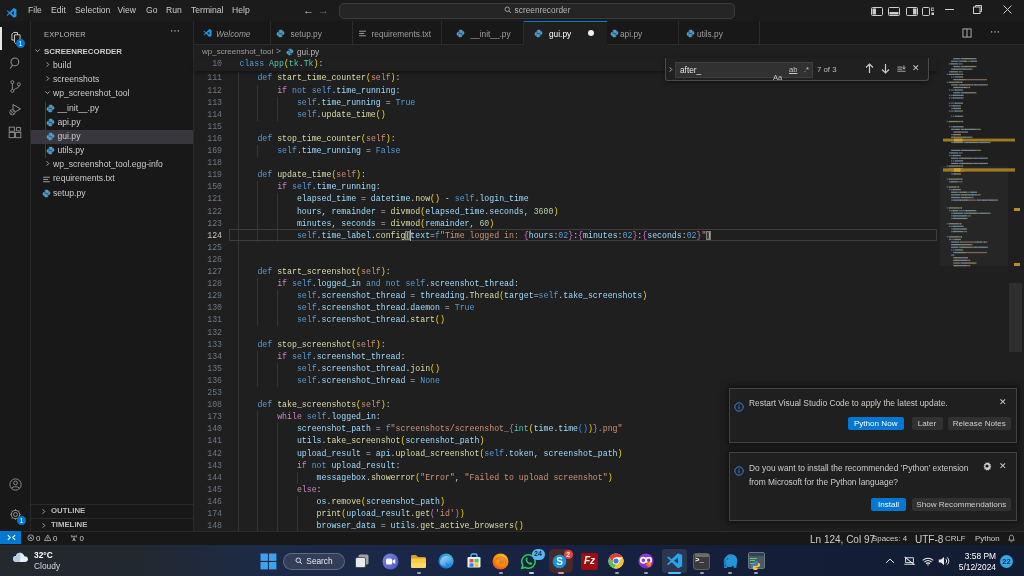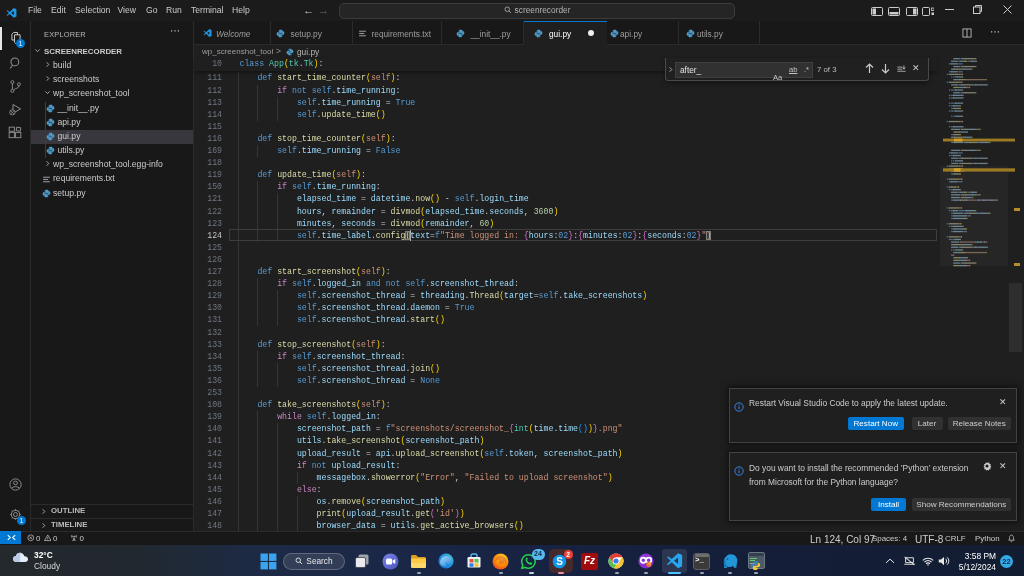--- a/index.html
+++ b/index.html
@@ -297,37 +297,37 @@
     <div style="position:absolute;left:237.70px;top:338.6px;height:12.1px;line-height:12.1px;white-space:pre"><span style="color:#cccccc">&nbsp;&nbsp;&nbsp;&nbsp;</span><span style="color:#569cd6">def&nbsp;</span><span style="color:#dcdcaa">stop_screenshot</span><span style="color:#ffd700">(</span><span style="color:#ce9178">self</span><span style="color:#ffd700">)</span><span style="color:#cccccc">:</span></div>
     <div style="position:absolute;left:194px;top:350.7px;width:28.0px;height:12.1px;line-height:12.1px;text-align:right;color:#6e7681">134</div>
     <div style="position:absolute;left:237.70px;top:350.7px;height:12.1px;line-height:12.1px;white-space:pre"><span style="color:#cccccc">&nbsp;&nbsp;&nbsp;&nbsp;&nbsp;&nbsp;&nbsp;&nbsp;</span><span style="color:#c586c0">if&nbsp;</span><span style="color:#569cd6">self</span><span style="color:#cccccc">.</span><span style="color:#9cdcfe">screenshot_thread</span><span style="color:#cccccc">:</span></div>
     <div style="position:absolute;left:194px;top:362.8px;width:28.0px;height:12.1px;line-height:12.1px;text-align:right;color:#6e7681">135</div>
     <div style="position:absolute;left:237.70px;top:362.8px;height:12.1px;line-height:12.1px;white-space:pre"><span style="color:#cccccc">&nbsp;&nbsp;&nbsp;&nbsp;&nbsp;&nbsp;&nbsp;&nbsp;&nbsp;&nbsp;&nbsp;&nbsp;</span><span style="color:#569cd6">self</span><span style="color:#cccccc">.</span><span style="color:#9cdcfe">screenshot_thread</span><span style="color:#cccccc">.</span><span style="color:#dcdcaa">join</span><span style="color:#ffd700">()</span></div>
     <div style="position:absolute;left:194px;top:374.9px;width:28.0px;height:12.1px;line-height:12.1px;text-align:right;color:#6e7681">136</div>
     <div style="position:absolute;left:237.70px;top:374.9px;height:12.1px;line-height:12.1px;white-space:pre"><span style="color:#cccccc">&nbsp;&nbsp;&nbsp;&nbsp;&nbsp;&nbsp;&nbsp;&nbsp;&nbsp;&nbsp;&nbsp;&nbsp;</span><span style="color:#569cd6">self</span><span style="color:#cccccc">.</span><span style="color:#9cdcfe">screenshot_thread</span><span style="color:#cccccc">&nbsp;=&nbsp;</span><span style="color:#569cd6">None</span></div>
     <div style="position:absolute;left:194px;top:387.0px;width:28.0px;height:12.1px;line-height:12.1px;text-align:right;color:#6e7681">253</div>
     <div style="position:absolute;left:194px;top:399.1px;width:28.0px;height:12.1px;line-height:12.1px;text-align:right;color:#6e7681">108</div>
     <div style="position:absolute;left:237.70px;top:399.1px;height:12.1px;line-height:12.1px;white-space:pre"><span style="color:#cccccc">&nbsp;&nbsp;&nbsp;&nbsp;</span><span style="color:#569cd6">def&nbsp;</span><span style="color:#dcdcaa">take_screenshots</span><span style="color:#ffd700">(</span><span style="color:#ce9178">self</span><span style="color:#ffd700">)</span><span style="color:#cccccc">:</span></div>
-    <div style="position:absolute;left:194px;top:411.2px;width:28.0px;height:12.1px;line-height:12.1px;text-align:right;color:#6e7681">139</div>
+    <div style="position:absolute;left:194px;top:411.2px;width:28.0px;height:12.1px;line-height:12.1px;text-align:right;color:#6e7681">173</div>
     <div style="position:absolute;left:237.70px;top:411.2px;height:12.1px;line-height:12.1px;white-space:pre"><span style="color:#cccccc">&nbsp;&nbsp;&nbsp;&nbsp;&nbsp;&nbsp;&nbsp;&nbsp;</span><span style="color:#c586c0">while&nbsp;</span><span style="color:#569cd6">self</span><span style="color:#cccccc">.</span><span style="color:#9cdcfe">logged_in</span><span style="color:#cccccc">:</span></div>
     <div style="position:absolute;left:194px;top:423.3px;width:28.0px;height:12.1px;line-height:12.1px;text-align:right;color:#6e7681">140</div>
     <div style="position:absolute;left:237.70px;top:423.3px;height:12.1px;line-height:12.1px;white-space:pre"><span style="color:#cccccc">&nbsp;&nbsp;&nbsp;&nbsp;&nbsp;&nbsp;&nbsp;&nbsp;&nbsp;&nbsp;&nbsp;&nbsp;</span><span style="color:#9cdcfe">screenshot_path</span><span style="color:#cccccc">&nbsp;=&nbsp;</span><span style="color:#569cd6">f</span><span style="color:#ce9178">"screenshots/screenshot_</span><span style="color:#da70d6">{</span><span style="color:#4ec9b0">int</span><span style="color:#ffd700">(</span><span style="color:#9cdcfe">time</span><span style="color:#cccccc">.</span><span style="color:#9cdcfe">time</span><span style="color:#179fff">()</span><span style="color:#ffd700">)</span><span style="color:#da70d6">}</span><span style="color:#ce9178">.png"</span></div>
     <div style="position:absolute;left:194px;top:435.4px;width:28.0px;height:12.1px;line-height:12.1px;text-align:right;color:#6e7681">141</div>
     <div style="position:absolute;left:237.70px;top:435.4px;height:12.1px;line-height:12.1px;white-space:pre"><span style="color:#cccccc">&nbsp;&nbsp;&nbsp;&nbsp;&nbsp;&nbsp;&nbsp;&nbsp;&nbsp;&nbsp;&nbsp;&nbsp;</span><span style="color:#9cdcfe">utils</span><span style="color:#cccccc">.</span><span style="color:#dcdcaa">take_screenshot</span><span style="color:#ffd700">(</span><span style="color:#9cdcfe">screenshot_path</span><span style="color:#ffd700">)</span></div>
     <div style="position:absolute;left:194px;top:447.5px;width:28.0px;height:12.1px;line-height:12.1px;text-align:right;color:#6e7681">142</div>
     <div style="position:absolute;left:237.70px;top:447.5px;height:12.1px;line-height:12.1px;white-space:pre"><span style="color:#cccccc">&nbsp;&nbsp;&nbsp;&nbsp;&nbsp;&nbsp;&nbsp;&nbsp;&nbsp;&nbsp;&nbsp;&nbsp;</span><span style="color:#9cdcfe">upload_result</span><span style="color:#cccccc">&nbsp;=&nbsp;</span><span style="color:#9cdcfe">api</span><span style="color:#cccccc">.</span><span style="color:#dcdcaa">upload_screenshot</span><span style="color:#ffd700">(</span><span style="color:#569cd6">self</span><span style="color:#cccccc">.</span><span style="color:#9cdcfe">token</span><span style="color:#cccccc">,&nbsp;</span><span style="color:#9cdcfe">screenshot_path</span><span style="color:#ffd700">)</span></div>
     <div style="position:absolute;left:194px;top:459.6px;width:28.0px;height:12.1px;line-height:12.1px;text-align:right;color:#6e7681">143</div>
     <div style="position:absolute;left:237.70px;top:459.6px;height:12.1px;line-height:12.1px;white-space:pre"><span style="color:#cccccc">&nbsp;&nbsp;&nbsp;&nbsp;&nbsp;&nbsp;&nbsp;&nbsp;&nbsp;&nbsp;&nbsp;&nbsp;</span><span style="color:#c586c0">if&nbsp;</span><span style="color:#569cd6">not&nbsp;</span><span style="color:#9cdcfe">upload_result</span><span style="color:#cccccc">:</span></div>
     <div style="position:absolute;left:194px;top:471.7px;width:28.0px;height:12.1px;line-height:12.1px;text-align:right;color:#6e7681">144</div>
     <div style="position:absolute;left:237.70px;top:471.7px;height:12.1px;line-height:12.1px;white-space:pre"><span style="color:#cccccc">&nbsp;&nbsp;&nbsp;&nbsp;&nbsp;&nbsp;&nbsp;&nbsp;&nbsp;&nbsp;&nbsp;&nbsp;&nbsp;&nbsp;&nbsp;&nbsp;</span><span style="color:#9cdcfe">messagebox</span><span style="color:#cccccc">.</span><span style="color:#dcdcaa">showerror</span><span style="color:#ffd700">(</span><span style="color:#ce9178">"Error"</span><span style="color:#cccccc">,&nbsp;</span><span style="color:#ce9178">"Failed&nbsp;to&nbsp;upload&nbsp;screenshot"</span><span style="color:#ffd700">)</span></div>
     <div style="position:absolute;left:194px;top:483.8px;width:28.0px;height:12.1px;line-height:12.1px;text-align:right;color:#6e7681">145</div>
     <div style="position:absolute;left:237.70px;top:483.8px;height:12.1px;line-height:12.1px;white-space:pre"><span style="color:#cccccc">&nbsp;&nbsp;&nbsp;&nbsp;&nbsp;&nbsp;&nbsp;&nbsp;&nbsp;&nbsp;&nbsp;&nbsp;</span><span style="color:#c586c0">else</span><span style="color:#cccccc">:</span></div>
     <div style="position:absolute;left:194px;top:495.9px;width:28.0px;height:12.1px;line-height:12.1px;text-align:right;color:#6e7681">146</div>
     <div style="position:absolute;left:237.70px;top:495.9px;height:12.1px;line-height:12.1px;white-space:pre"><span style="color:#cccccc">&nbsp;&nbsp;&nbsp;&nbsp;&nbsp;&nbsp;&nbsp;&nbsp;&nbsp;&nbsp;&nbsp;&nbsp;&nbsp;&nbsp;&nbsp;&nbsp;</span><span style="color:#9cdcfe">os</span><span style="color:#cccccc">.</span><span style="color:#dcdcaa">remove</span><span style="color:#ffd700">(</span><span style="color:#9cdcfe">screenshot_path</span><span style="color:#ffd700">)</span></div>
-    <div style="position:absolute;left:194px;top:508.0px;width:28.0px;height:12.1px;line-height:12.1px;text-align:right;color:#6e7681">147</div>
+    <div style="position:absolute;left:194px;top:508.0px;width:28.0px;height:12.1px;line-height:12.1px;text-align:right;color:#6e7681">174</div>
     <div style="position:absolute;left:237.70px;top:508.0px;height:12.1px;line-height:12.1px;white-space:pre"><span style="color:#cccccc">&nbsp;&nbsp;&nbsp;&nbsp;&nbsp;&nbsp;&nbsp;&nbsp;&nbsp;&nbsp;&nbsp;&nbsp;&nbsp;&nbsp;&nbsp;&nbsp;</span><span style="color:#dcdcaa">print</span><span style="color:#ffd700">(</span><span style="color:#9cdcfe">upload_result</span><span style="color:#cccccc">.</span><span style="color:#dcdcaa">get</span><span style="color:#da70d6">(</span><span style="color:#ce9178">'id'</span><span style="color:#da70d6">)</span><span style="color:#ffd700">)</span></div>
     <div style="position:absolute;left:194px;top:520.1px;width:28.0px;height:12.1px;line-height:12.1px;text-align:right;color:#6e7681">148</div>
     <div style="position:absolute;left:237.70px;top:520.1px;height:12.1px;line-height:12.1px;white-space:pre"><span style="color:#cccccc">&nbsp;&nbsp;&nbsp;&nbsp;&nbsp;&nbsp;&nbsp;&nbsp;&nbsp;&nbsp;&nbsp;&nbsp;&nbsp;&nbsp;&nbsp;&nbsp;</span><span style="color:#9cdcfe">browser_data</span><span style="color:#cccccc">&nbsp;=&nbsp;</span><span style="color:#9cdcfe">utils</span><span style="color:#cccccc">.</span><span style="color:#dcdcaa">get_active_browsers</span><span style="color:#ffd700">()</span></div>
     <div style="position:absolute;left:410.1px;top:230.2px;width:1px;height:11.1px;background:#aeafad"></div>
 </div>
 <div class="abs" style="left:194px;top:58px;width:743px;height:12.6px;background:#1f1f1f;box-shadow:0 2px 3px rgba(0,0,0,0.35)"></div>
 <div class="abs code" style="left:194px;top:58.3px;width:28px;height:12.1px;line-height:12.1px;text-align:right;color:#6e7681">10</div>
 <div class="abs code" style="left:239.5px;top:58.3px;height:12.1px;line-height:12.1px;white-space:pre"><span style="color:#569cd6">class&nbsp;</span><span style="color:#4ec9b0">App</span><span style="color:#ffd700">(</span><span style="color:#4ec9b0">tk</span><span style="color:#cccccc">.</span><span style="color:#4ec9b0">Tk</span><span style="color:#ffd700">)</span><span style="color:#cccccc">:</span></div>
 <div class="abs" style="left:940px;top:166px;width:68px;height:100px;background:rgba(255,255,255,0.035)"></div>
 <svg class="abs" style="left:0;top:0" width="1024" height="540" viewBox="0 0 1024 540">
@@ -880,21 +880,21 @@
   </svg>
 <div class="abs" style="left:912px;top:63px;font-size:9px;color:#cccccc">✕</div>
 <div class="abs" style="left:729px;top:388px;width:288px;height:55px;background:#1f1f1f;border:1px solid #434343;box-sizing:border-box;box-shadow:0 0 6px 2px rgba(0,0,0,0.5)"></div>
 <div class="abs" style="left:734px;top:398px"><svg width="10" height="10" viewBox="0 0 16 16">
       <circle cx="8" cy="8" r="6.7" fill="none" stroke="#3794ff" stroke-width="1.4"></circle>
       <rect x="7.3" y="7" width="1.5" height="4.5" fill="#3794ff"></rect>
       <rect x="7.3" y="4.2" width="1.5" height="1.6" fill="#3794ff"></rect>
     </svg></div>
 <div class="abs" style="left:749px;top:398px;font-size:8.4px;color:#cccccc">Restart Visual Studio Code to apply the latest update.</div>
 <div class="abs" style="left:999px;top:397px;font-size:9px;color:#cccccc">✕</div>
-<div class="abs" style="left:847.5px;top:417.3px;width:56.5px;height:13.2px;background:#0078d4;border-radius:2px;color:#ffffff;font-size:8.1px;text-align:center;line-height:13.2px;white-space:nowrap">Restart Now</div>
+<div class="abs" style="left:847.5px;top:417.3px;width:56.5px;height:13.2px;background:#0078d4;border-radius:2px;color:#ffffff;font-size:8.1px;text-align:center;line-height:13.2px;white-space:nowrap">Python Now</div>
 <div class="abs" style="left:911.5px;top:417.3px;width:31px;height:13.2px;background:#313131;border-radius:2px;color:#cccccc;font-size:8.1px;text-align:center;line-height:13.2px;white-space:nowrap">Later</div>
 <div class="abs" style="left:947.5px;top:417.3px;width:63.5px;height:13.2px;background:#313131;border-radius:2px;color:#cccccc;font-size:8.1px;text-align:center;line-height:13.2px;white-space:nowrap">Release Notes</div>
 <div class="abs" style="left:729px;top:452px;width:288px;height:69px;background:#1f1f1f;border:1px solid #434343;box-sizing:border-box;box-shadow:0 0 6px 2px rgba(0,0,0,0.5)"></div>
 <div class="abs" style="left:734px;top:462px"><svg width="10" height="10" viewBox="0 0 16 16">
       <circle cx="8" cy="8" r="6.7" fill="none" stroke="#3794ff" stroke-width="1.4"></circle>
       <rect x="7.3" y="7" width="1.5" height="4.5" fill="#3794ff"></rect>
       <rect x="7.3" y="4.2" width="1.5" height="1.6" fill="#3794ff"></rect>
     </svg></div>
 <div class="abs" style="left:749px;top:462px;width:230px;font-size:8.4px;line-height:13.5px;color:#cccccc">Do you want to install the recommended ’Python’ extension from Microsoft for the Python language?</div>
 <svg class="abs" style="left:982px;top:461px" width="10" height="10" viewBox="0 0 24 24">

